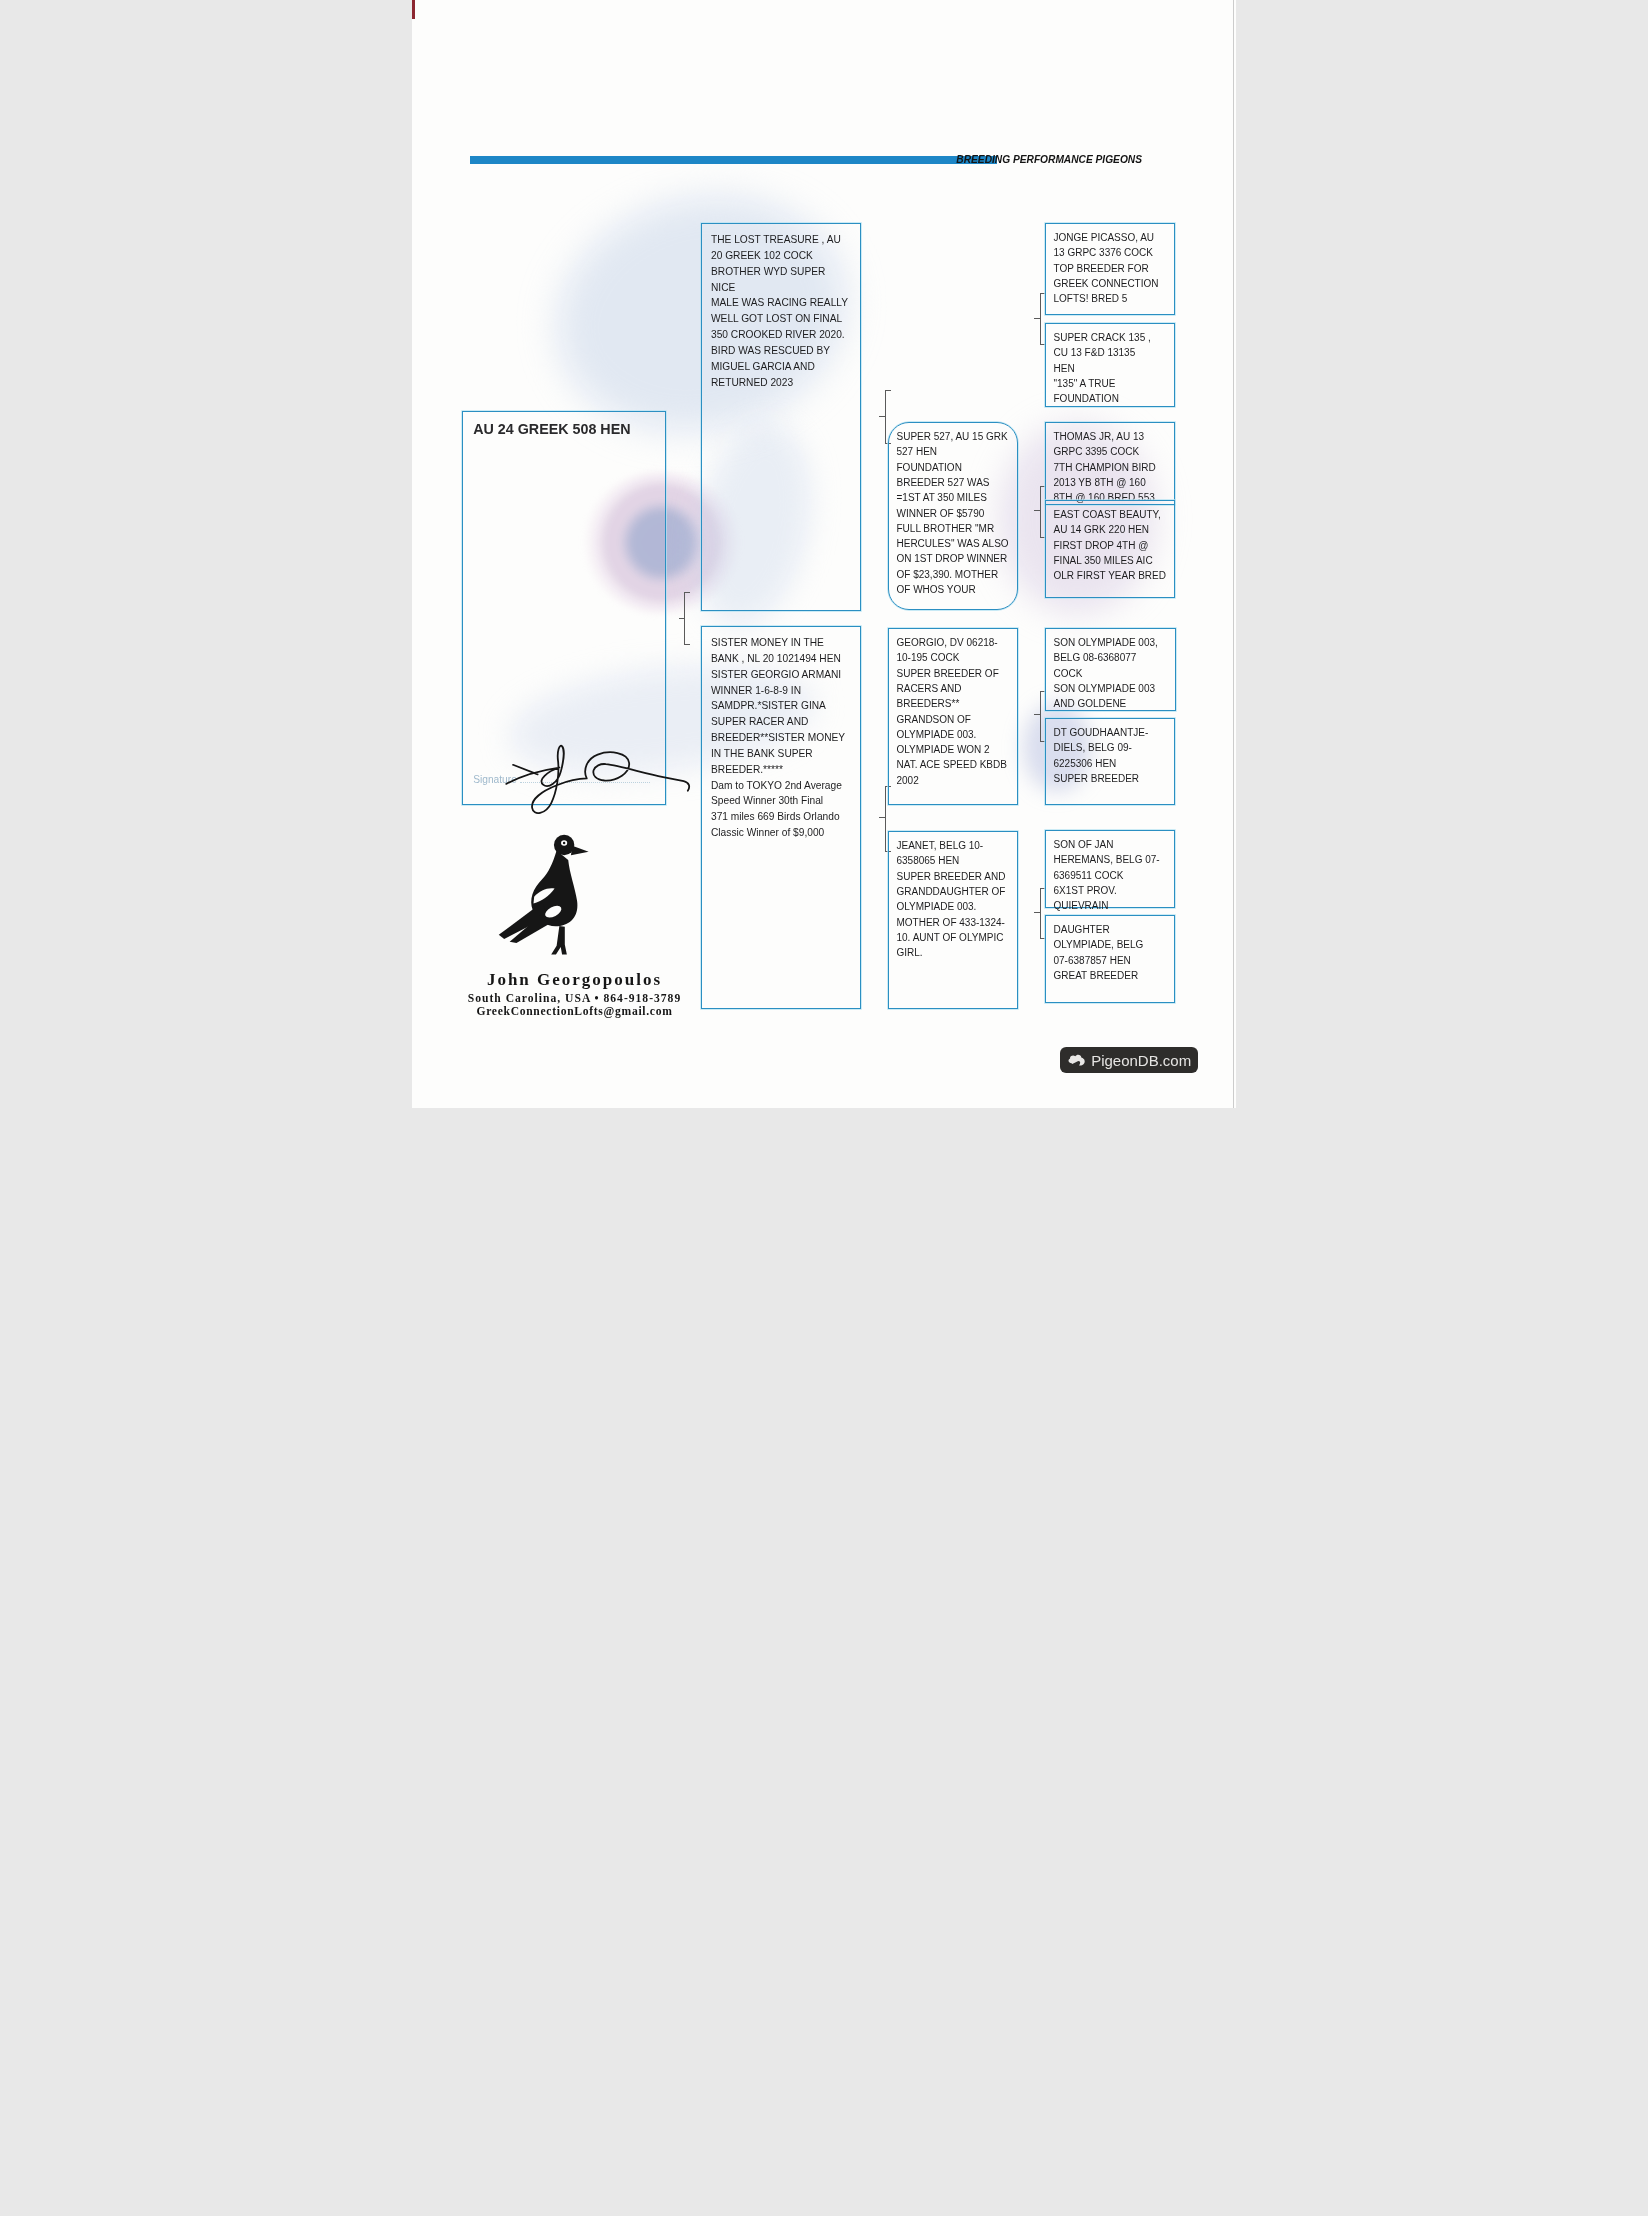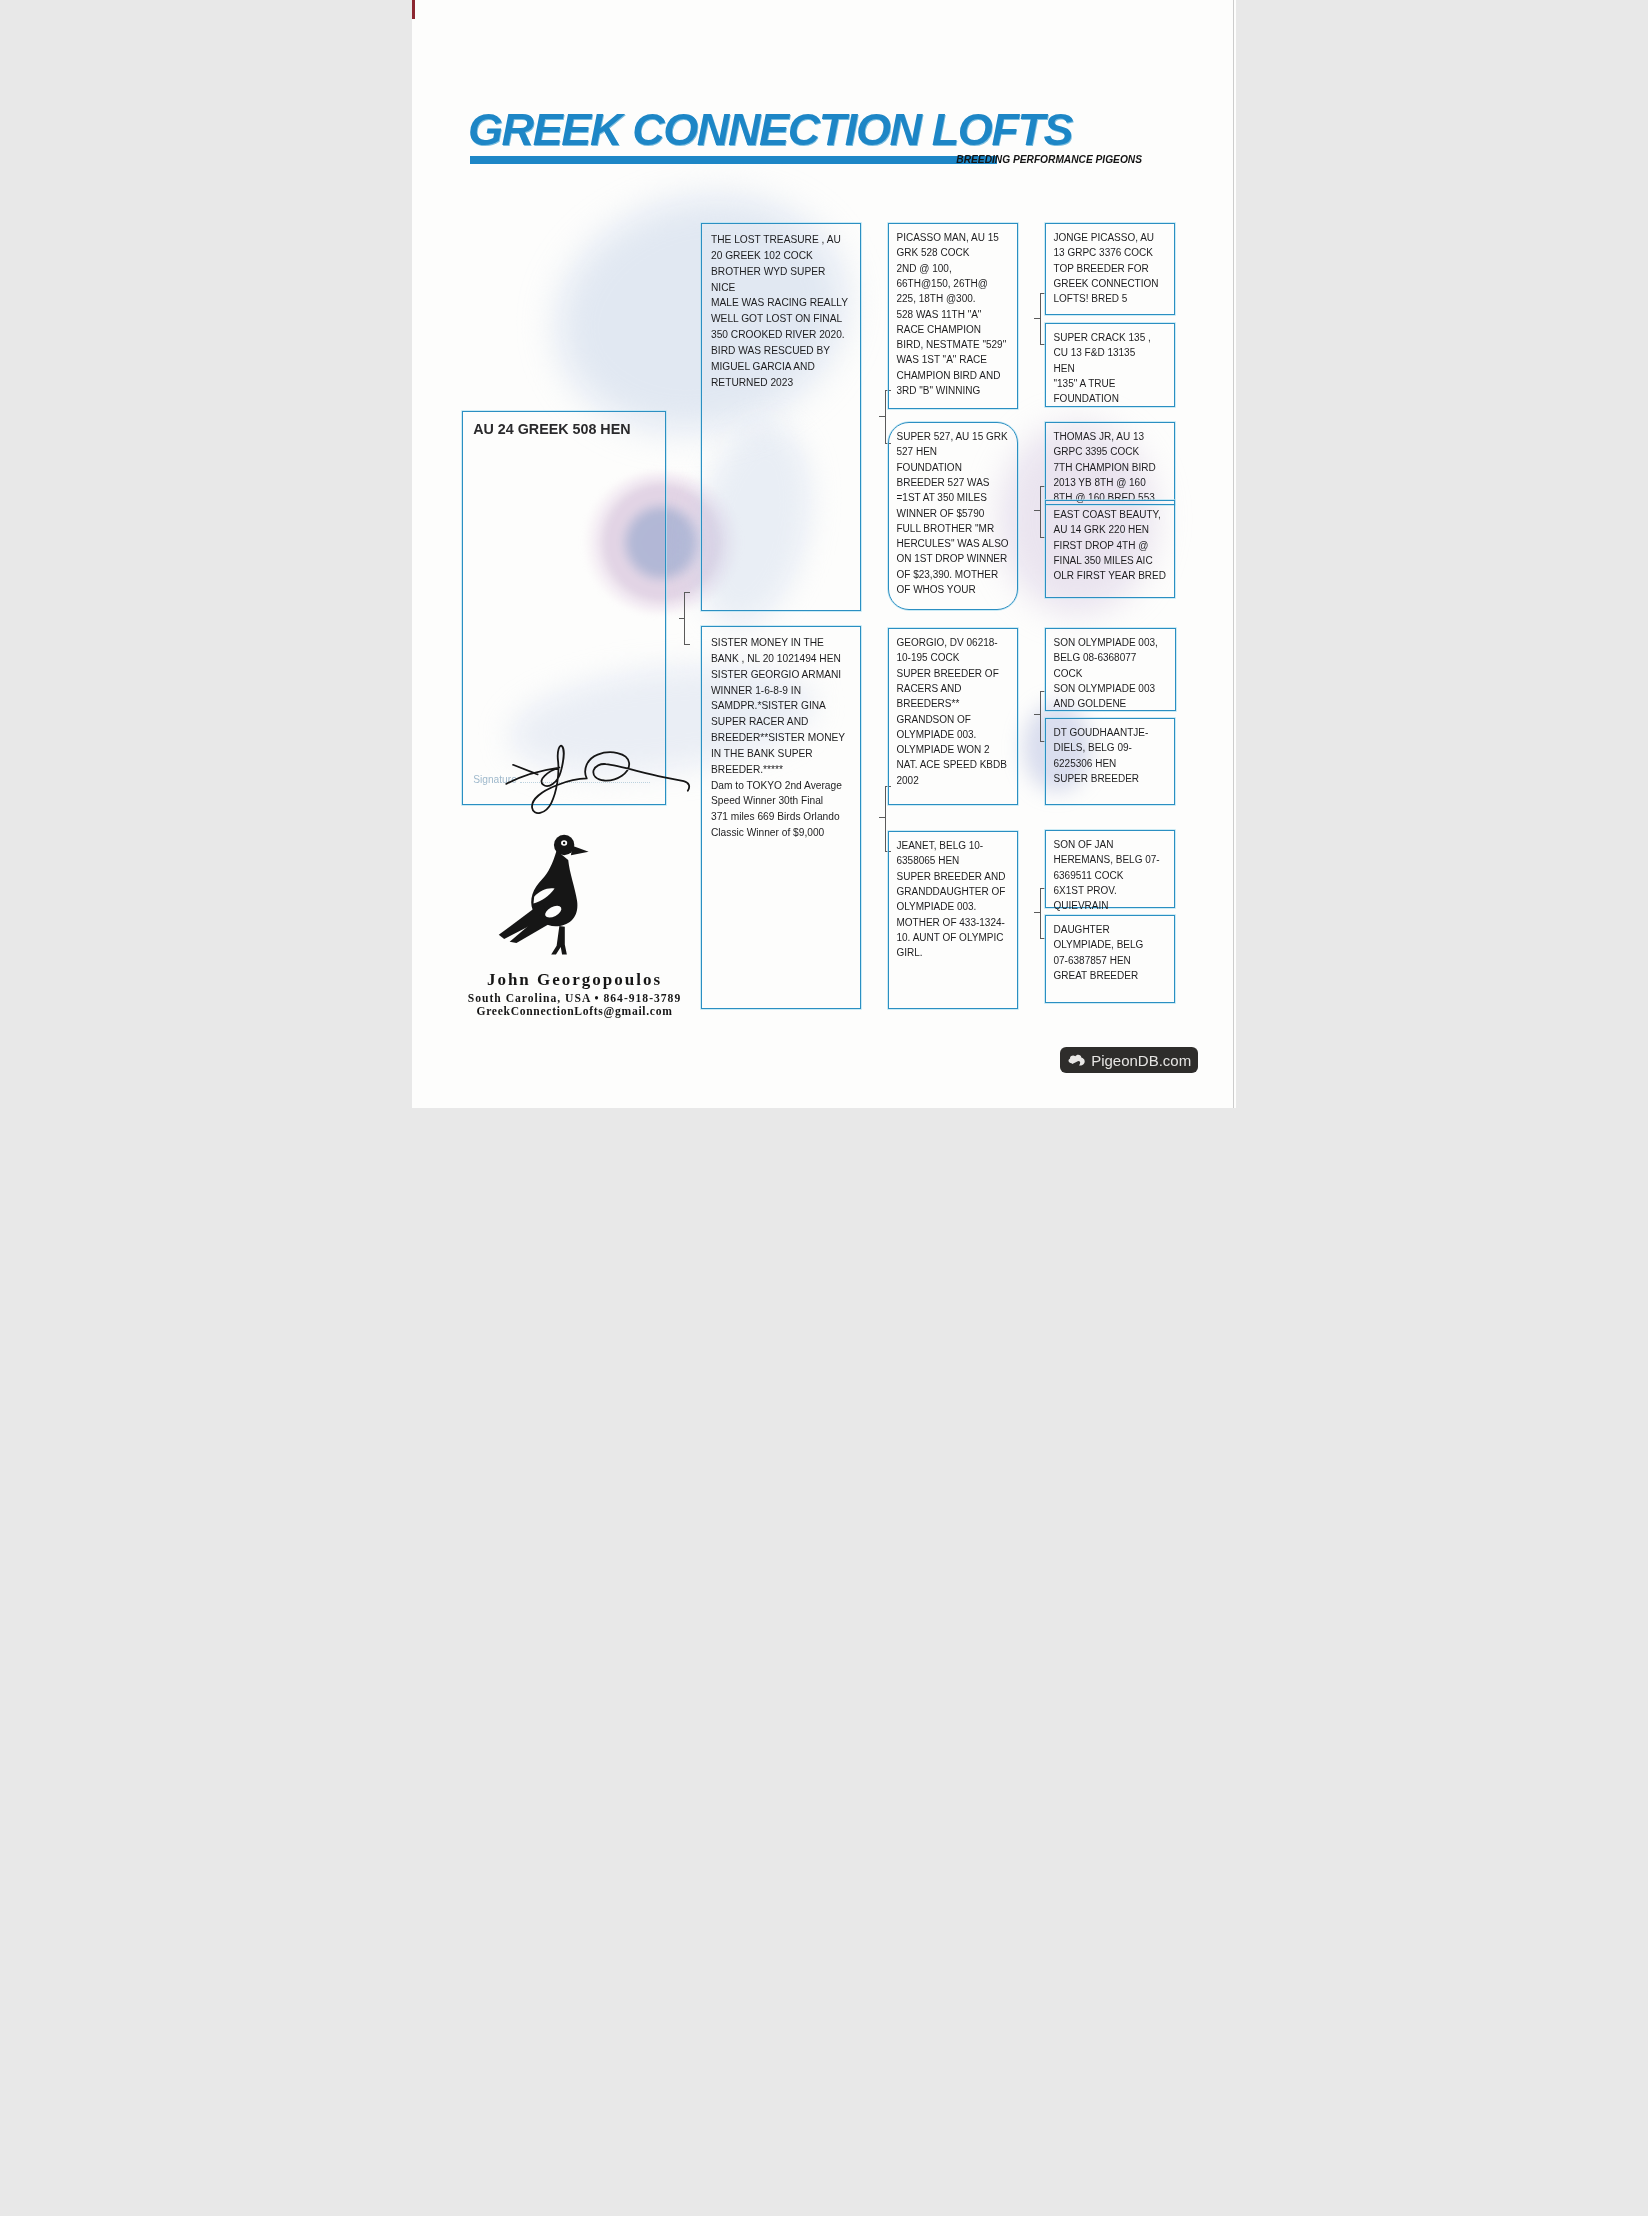--- a/index.html
+++ b/index.html
@@ -58,21 +58,20 @@
               background:radial-gradient(circle at 50% 50%, rgba(104,115,176,0.5) 0 27%, rgba(188,156,198,0.42) 40% 52%, rgba(228,206,228,0.32) 62%, transparent 74%);"></div>
   <div class="wm" style="left:96px;top:669px;width:307px;height:102px;background:rgba(203,214,233,0.38);
               border-radius:50%;filter:blur(15px);transform:rotate(-7deg);"></div>
   <div class="wm" style="left:587px;top:423px;width:157px;height:191px;background:rgba(208,194,222,0.42);
               border-radius:50%;filter:blur(16.4px);"></div>
   <div class="wm" style="left:611px;top:703px;width:68px;height:89px;background:rgba(152,162,212,0.35);
               border-radius:50%;filter:blur(10.2px);"></div>
   <div class="wm" style="left:287px;top:423px;width:109px;height:205px;background:rgba(196,209,231,0.35);
               border-radius:50%;filter:blur(13.6px);transform:rotate(12deg);"></div>
 
-  <div class="logo-text">GREEK CONNECTION LOFTS</div>
   <div class="logo-bar"></div>
   <div class="logo-tagline">BREEDING PERFORMANCE PIGEONS</div>
 
   <div class="box" style="left:50px;top:411px;width:204px;height:394px;">
     <div class="subject-title">AU 24 GREEK 508 HEN</div>
     <div class="sig-row">
       <span>Signature</span>
       <span class="sig-line"></span>
     </div>
   </div>
@@ -97,33 +96,20 @@
 SUPER RACER AND
 BREEDER**SISTER MONEY
 IN THE BANK SUPER
 BREEDER.*****
 Dam to TOKYO 2nd Average
 Speed Winner 30th Final
 371 miles 669 Birds Orlando
 Classic Winner of $9,000</div>
   </div>
 
-  <div class="box col3" style="left:476px;top:223px;width:130px;height:186px;">
-    <div class="box-text">PICASSO MAN,  AU 15
-GRK 528 COCK
-2ND @ 100,
-66TH@150, 26TH@
-225, 18TH @300.
-528 WAS 11TH "A"
-RACE CHAMPION
-BIRD, NESTMATE "529"
-WAS 1ST "A" RACE
-CHAMPION BIRD AND
-3RD "B" WINNING</div>
-  </div>
   <div class="box col3" style="left:476px;top:422px;width:130px;height:188px;border-radius:21px;">
     <div class="box-text">SUPER 527,  AU 15 GRK
 527 HEN
 FOUNDATION
 BREEDER 527 WAS
 =1ST AT 350 MILES
 WINNER OF $5790
 FULL BROTHER "MR
 HERCULES" WAS ALSO
 ON 1ST DROP WINNER

